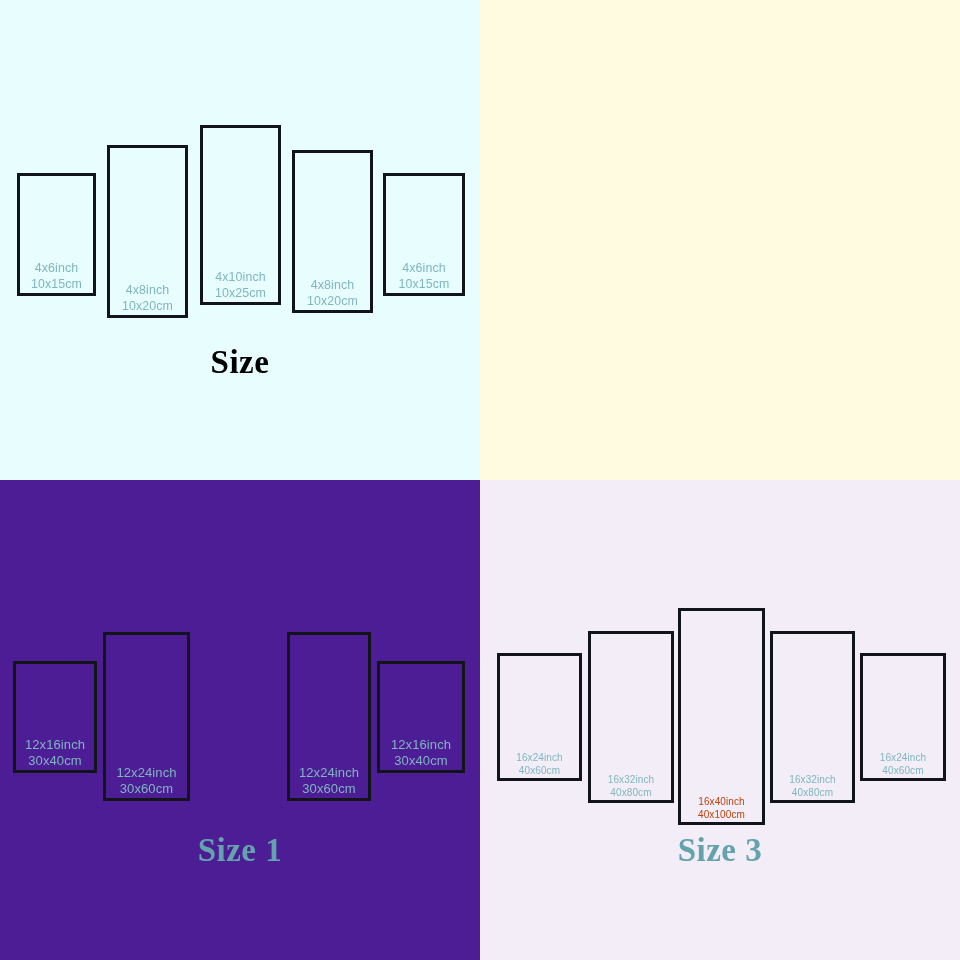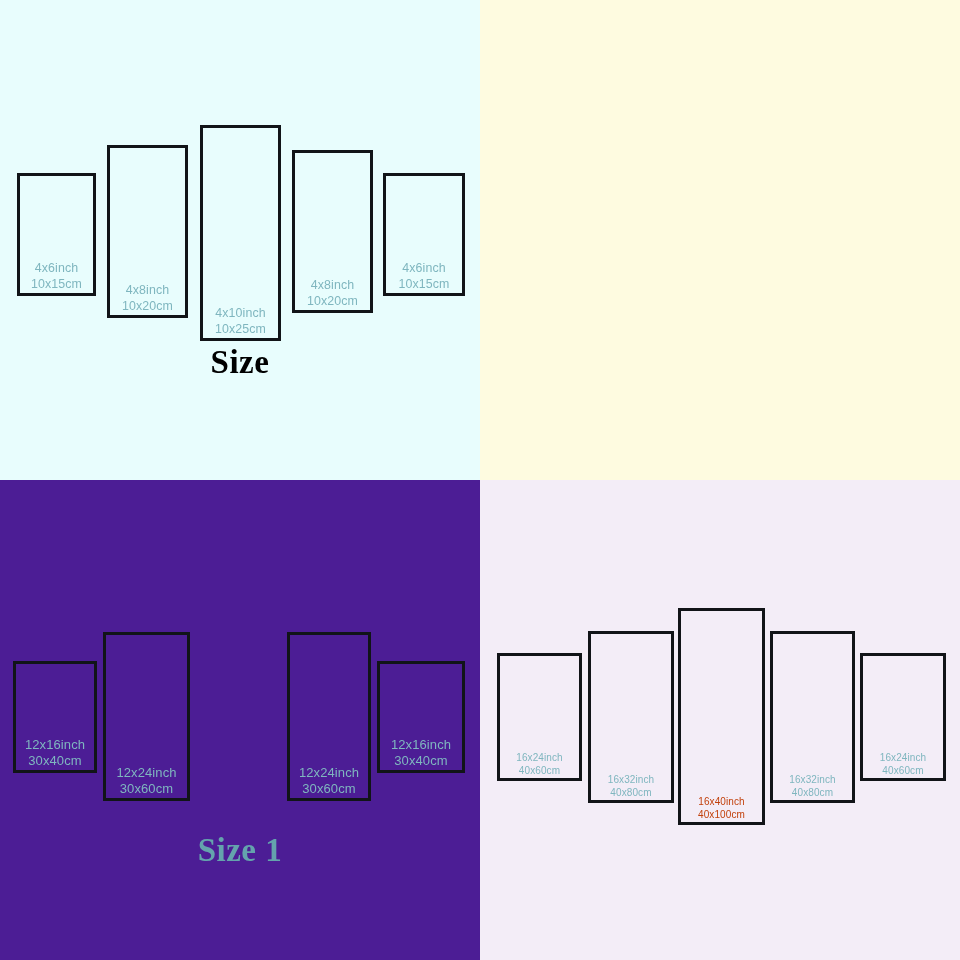--- a/index.html
+++ b/index.html
@@ -86,21 +86,21 @@
             <span class="ln">4x6inch</span>
             <span class="ln">10x15cm</span>
           </div>
         </div>
         <div class="panel" style="left: 107px; top: 117px; width: 81px; height: 173px; border-color: rgb(17, 20, 24);">
           <div class="panel-label" style="color: rgb(127, 182, 191);">
             <span class="ln">4x8inch</span>
             <span class="ln">10x20cm</span>
           </div>
         </div>
-        <div class="panel" style="left: 200px; top: 97px; width: 81px; height: 216px; border-color: rgb(17, 20, 24);">
+        <div class="panel" style="left: 200px; top: 97px; width: 81px; height: 180px; border-color: rgb(17, 20, 24);">
           <div class="panel-label" style="color: rgb(127, 182, 191);">
             <span class="ln">4x10inch</span>
             <span class="ln">10x25cm</span>
           </div>
         </div>
         <div class="panel" style="left: 292px; top: 122px; width: 81px; height: 163px; border-color: rgb(17, 20, 24);">
           <div class="panel-label" style="color: rgb(127, 182, 191);">
             <span class="ln">4x8inch</span>
             <span class="ln">10x20cm</span>
           </div>
@@ -172,14 +172,15 @@
             <span class="ln">40x80cm</span>
           </div>
         </div>
         <div class="panel" style="left: 380px; top: 145px; width: 86px; height: 128px; border-color: rgb(17, 20, 24);">
           <div class="panel-label" style="color: rgb(127, 182, 191);">
             <span class="ln">16x24inch</span>
             <span class="ln">40x60cm</span>
           </div>
         </div>
       </div>
+      <div class="quad-title" style="color: rgb(100, 163, 173);">Size 3</div>
     </div>
   </div>
 
 </body></html>

